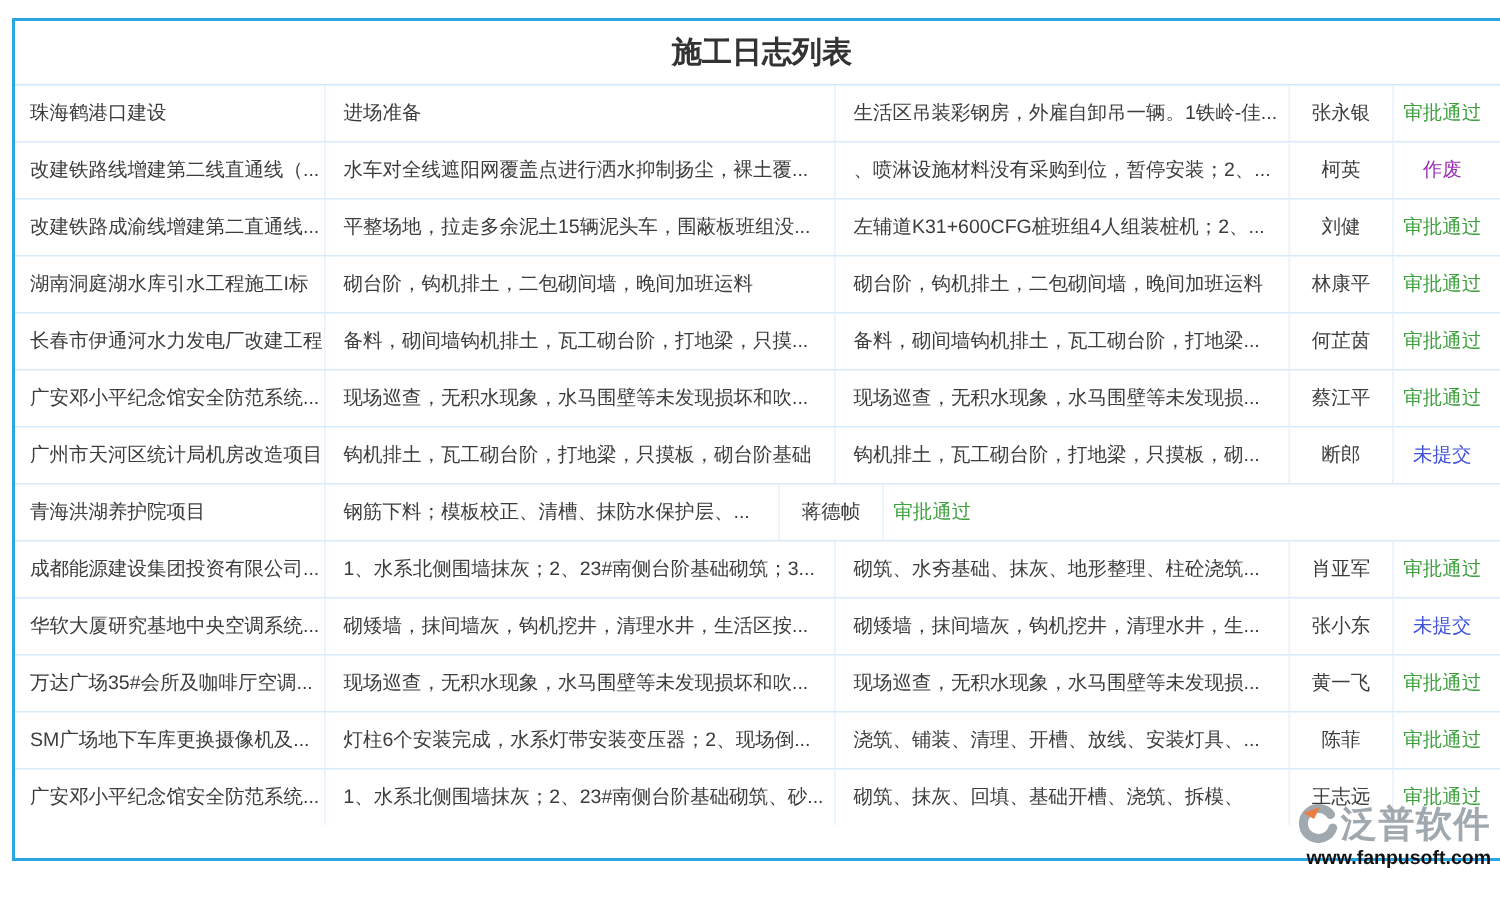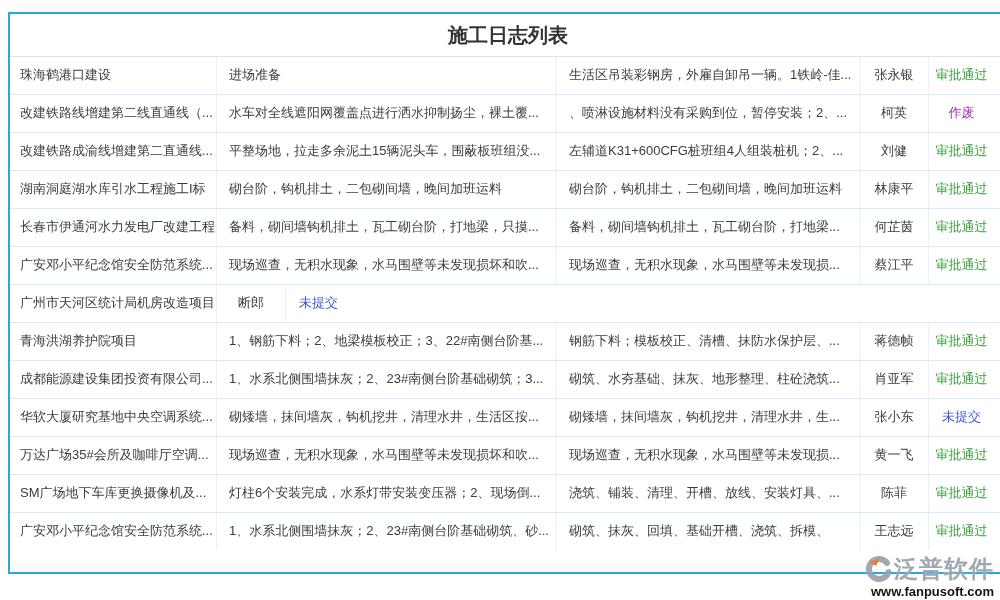--- a/index.html
+++ b/index.html
@@ -19,21 +19,21 @@
   .tbody .cell{line-height:36px;font-size:13px;color:#3c3c3c;border-right:1px solid #e9f1fa;
     overflow:hidden;white-space:nowrap;}
   .tbody .cell:last-child{border-right:none;}
   .c0{width:207px;padding:0 6px 0 10px;}
   .c1{width:340px;padding:0 6px 0 12px;}
   .c2{width:303px;padding:0 6px 0 12px;}
   .c3{width:69px;text-align:center;padding:0 2px;}
   .c4{width:65px;text-align:center;padding:0 2px;}
   .link{color:#4d9ce4;cursor:pointer;}
   .status{font-weight:normal;cursor:pointer;}
-  .watermark{position:absolute;right:6px;bottom:0;width:150px;text-align:right;opacity:.92;}
+  .watermark{position:absolute;right:6px;bottom:20px;width:150px;text-align:right;opacity:.92;}
   .wm-top{display:flex;align-items:center;justify-content:flex-end;height:30px;}
   .wm-brand{font-size:24px;font-weight:bold;color:#9aa2aa;letter-spacing:1px;
     text-shadow:0 0 1px #fff;}
   .wm-url{font-size:13px;font-weight:bold;color:#000000;line-height:16px;}
   .wm-logo{margin-right:2px;}
 </style>
 </head>
 <body>
 
 <div class="page">
@@ -77,26 +77,27 @@
         </div>
         <div class="row">
           <div class="cell c0 link">广安邓小平纪念馆安全防范系统...</div>
           <div class="cell c1">现场巡查，无积水现象，水马围壁等未发现损坏和吹...</div>
           <div class="cell c2">现场巡查，无积水现象，水马围壁等未发现损...</div>
           <div class="cell c3 link">蔡江平</div>
           <div class="cell c4 status" style="color: rgb(61, 160, 61);">审批通过</div>
         </div>
         <div class="row">
           <div class="cell c0 link">广州市天河区统计局机房改造项目</div>
+          <div class="cell c1">钩机排土，瓦工砌台阶，打地梁，只摸板，砌台阶基础</div>
+          <div class="cell c2">钩机排土，瓦工砌台阶，打地梁，只摸板，砌...</div>
           <div class="cell c3 link">断郎</div>
           <div class="cell c4 status" style="color: rgb(63, 81, 216);">未提交</div>
         </div>
         <div class="row">
           <div class="cell c0 link">青海洪湖养护院项目</div>
-          <div class="cell c1">1、钢筋下料；2、地梁模板校正；3、22#南侧台阶基...</div>
           <div class="cell c2">钢筋下料；模板校正、清槽、抹防水保护层、...</div>
           <div class="cell c3 link">蒋德帧</div>
           <div class="cell c4 status" style="color: rgb(61, 160, 61);">审批通过</div>
         </div>
         <div class="row">
           <div class="cell c0 link">成都能源建设集团投资有限公司...</div>
           <div class="cell c1">1、水系北侧围墙抹灰；2、23#南侧台阶基础砌筑；3...</div>
           <div class="cell c2">砌筑、水夯基础、抹灰、地形整理、柱砼浇筑...</div>
           <div class="cell c3 link">肖亚军</div>
           <div class="cell c4 status" style="color: rgb(61, 160, 61);">审批通过</div>

